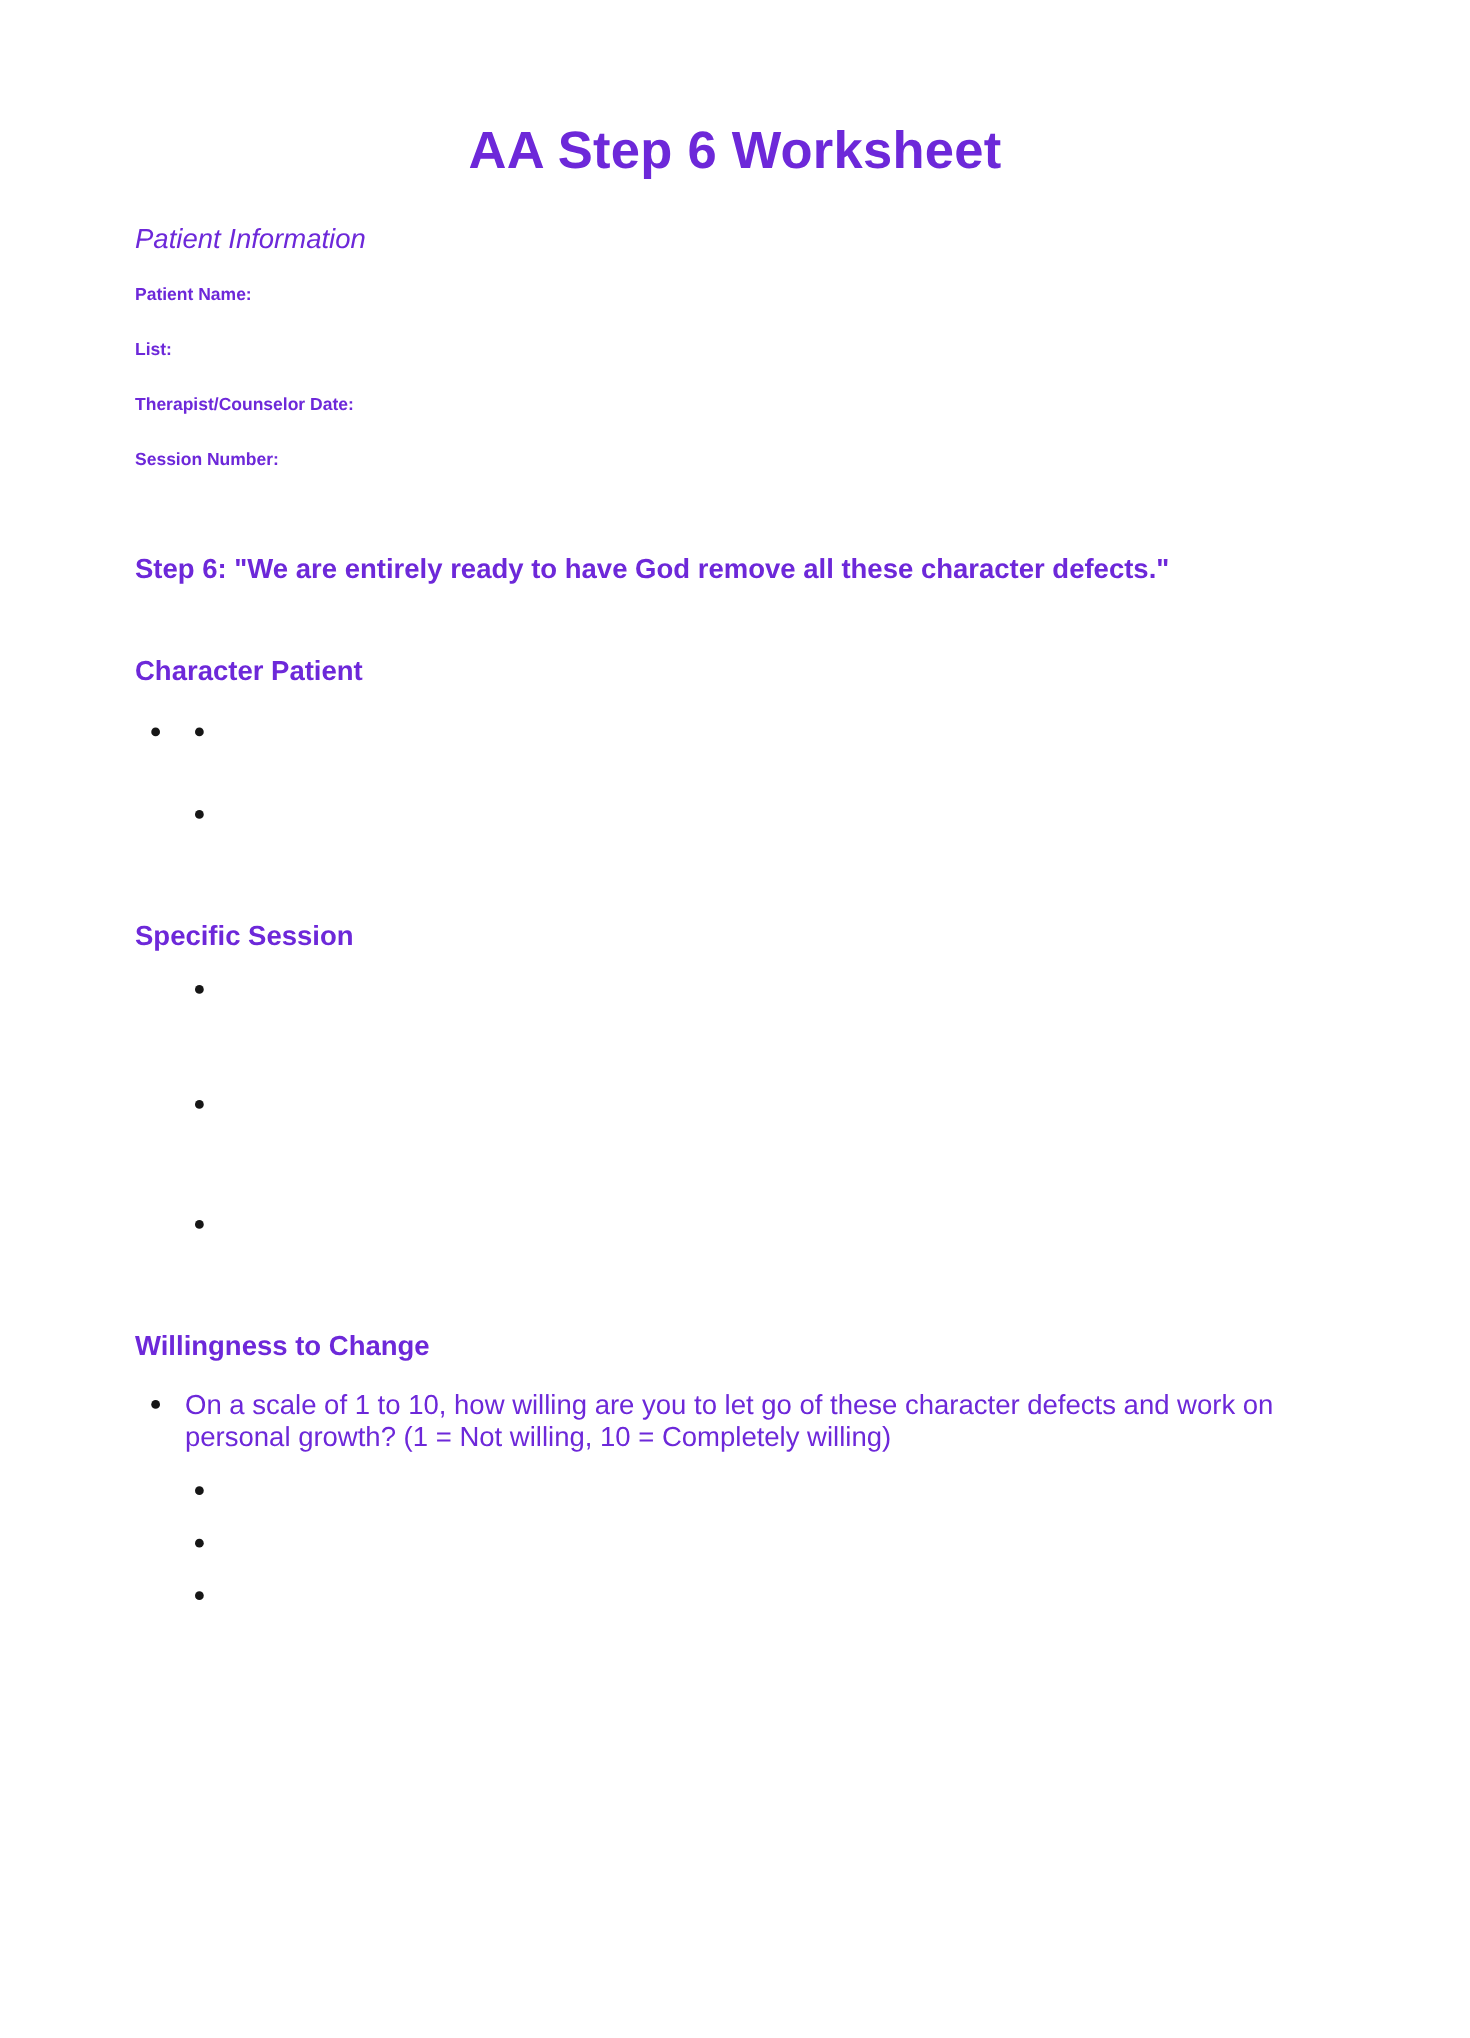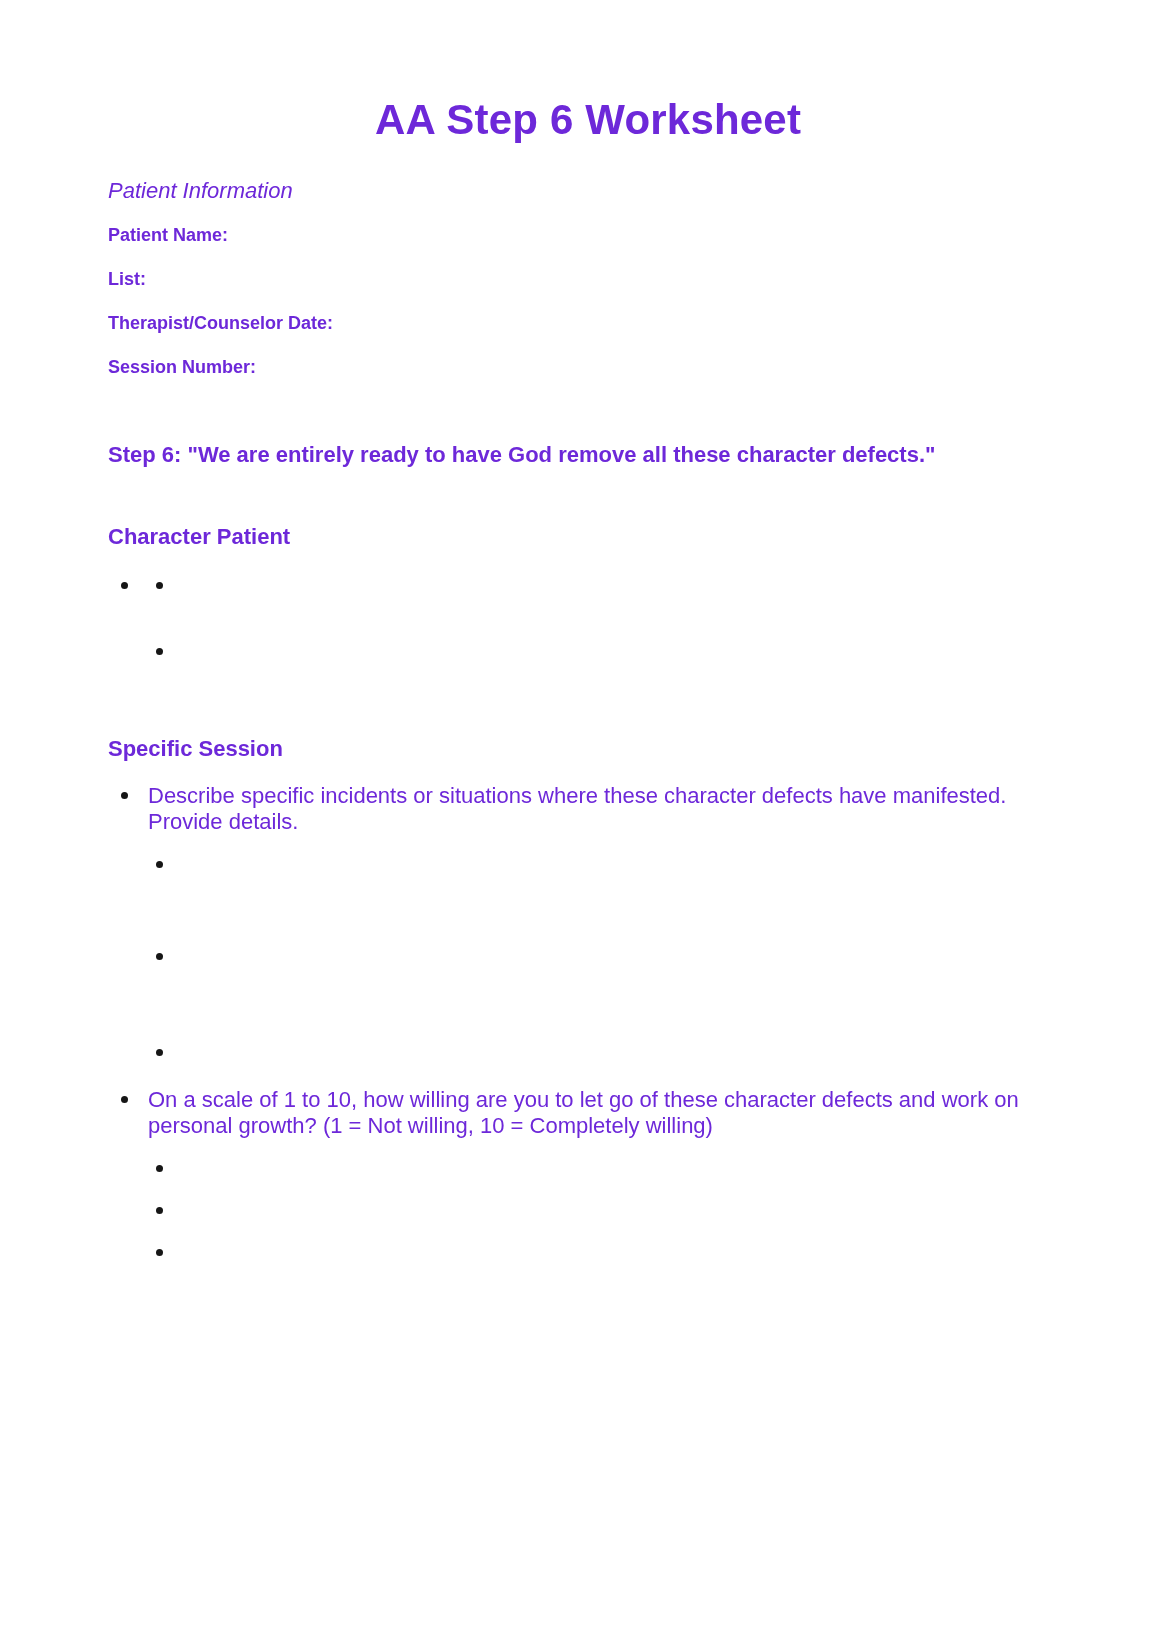--- a/index.html
+++ b/index.html
@@ -32,21 +32,21 @@
   }
   .pi-label {
     margin: 35px 0 0 0;
     font-size: 22px;
     line-height: 26px;
     font-style: italic;
     font-weight: 400;
   }
   .field-label {
     margin: 18px 0 0 0;
-    font-size: 18px;
+    font-size: 14px;
     line-height: 26px;
     font-weight: 700;
   }
   .step-statement {
     margin: 62px 0 0 0;
     font-size: 22px;
     line-height: 26px;
     font-weight: 700;
   }
   .section-heading {
@@ -118,36 +118,33 @@
     <div class="blank-row mt22">
       <span class="dot lvl2"></span>
     </div>
     <div class="blank-row mt40">
       <span class="dot lvl2"></span>
     </div>
   </section>
 
   <section>
     <h2 class="section-heading h-se">Specific Session</h2>
-    <div class="prompt-row p-se">
-      <span class="dot lvl1"></span>
-      <p class="prompt-text">Describe specific incidents or situations where these character defects have manifested. Provide details.</p>
-    </div>
     <div class="blank-row mt17">
       <span class="dot lvl2"></span>
     </div>
     <div class="blank-row mt66">
       <span class="dot lvl2"></span>
     </div>
     <div class="blank-row mt70">
       <span class="dot lvl2"></span>
     </div>
   </section>
 
   <section>
+    <h2 class="section-heading h-wc">Willingness to Change</h2>
     <div class="prompt-row p-wc">
       <span class="dot lvl1"></span>
       <p class="prompt-text">On a scale of 1 to 10, how willing are you to let go of these character defects and work on personal growth? (1 = Not willing, 10 = Completely willing)</p>
     </div>
     <div class="blank-row mt17">
       <span class="dot lvl2"></span>
     </div>
     <div class="blank-row mt16">
       <span class="dot lvl2"></span>
     </div>

